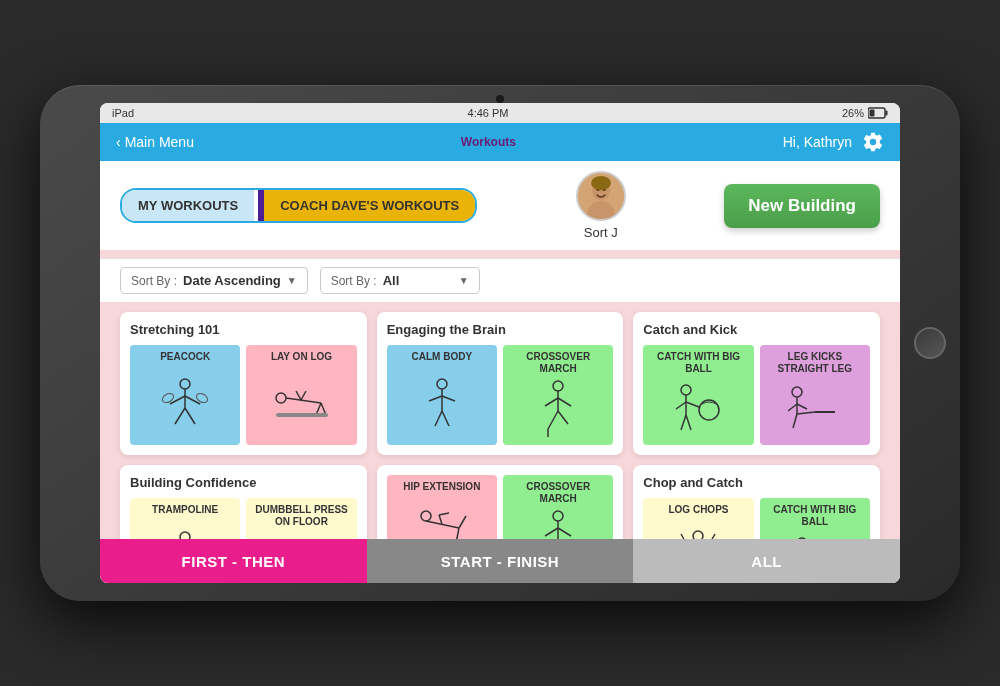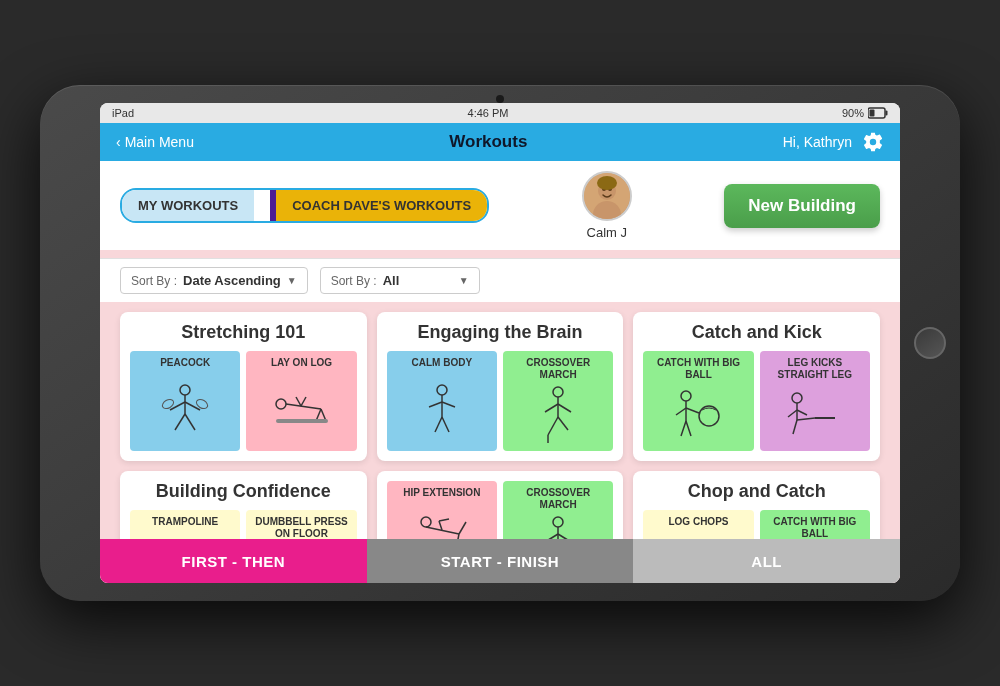--- a/index.html
+++ b/index.html
@@ -60,22 +60,22 @@
     }
     .nav-bar .back-btn {
       color: white;
       font-size: 14px;
       display: flex;
       align-items: center;
       gap: 4px;
       cursor: pointer;
     }
     .nav-bar .title {
-      color: #0f172a;
-      font-size: 17px;
+      color: #701a75;
+      font-size: 12px;
       font-weight: 600;
     }
     .nav-bar .right-section {
       display: flex;
       align-items: center;
       gap: 10px;
       color: white;
       font-size: 14px;
     }
     .gear-icon {
@@ -98,21 +98,21 @@
       background: white;
       padding: 10px 20px;
       display: flex;
       align-items: center;
       justify-content: space-between;
       flex-shrink: 0;
     }
 
     .tabs-group {
       display: flex;
-      gap: 16px;
+      gap: 4px;
       border: 2px solid #29abe2;
       border-radius: 16px;
       overflow: hidden;
     }
     .tab {
       padding: 8px 16px;
       font-size: 13px;
       font-weight: 700;
       cursor: pointer;
       text-align: center;
@@ -215,23 +215,22 @@
     }
 
     .workout-card {
       background: white;
       border-radius: 8px;
       padding: 10px;
       box-shadow: 0 2px 6px rgba(0,0,0,0.1);
     }
 
     .workout-card-title {
-      font-size: 18px;
+      font-size: 13px;
       font-weight: 600;
-      text-align: center;
       margin-bottom: 8px;
       color: #333;
     }
 
     .exercise-tiles {
       display: flex;
       gap: 6px;
     }
 
     .exercise-tile {
@@ -321,21 +320,21 @@
 <div class="ipad-outer">
   <div class="ipad-camera"></div>
   <div class="home-button"></div>
 
   <div class="ipad-screen">
 
     <div class="status-bar">
       <span>iPad</span>
       <span>4:46 PM</span>
       <div class="battery">
-        <span>90%</span>
+        <span>26%</span>
         <svg width="20" height="12" viewBox="0 0 20 12">
           <rect x="0" y="1" width="17" height="10" rx="2" fill="none" stroke="#333" stroke-width="1.5"></rect>
           <rect x="17.5" y="3.5" width="2" height="5" rx="1" fill="#333"></rect>
           <rect x="1.5" y="2.5" width="5" height="7" rx="1" fill="#333"></rect>
         </svg>
       </div>
     </div>
 
     <div class="nav-bar">
       <div class="back-btn">
@@ -366,21 +365,21 @@
               <circle cx="23" cy="23" r="23" fill="#d4a574"></circle>
               <circle cx="23" cy="18" r="9" fill="#c8956a"></circle>
               <circle cx="23" cy="42" r="14" fill="#c8956a"></circle>
               <circle cx="20" cy="16" r="2" fill="#5a3a1a"></circle>
               <circle cx="26" cy="16" r="2" fill="#5a3a1a"></circle>
               <path d="M19 22 Q23 26 27 22" fill="none" stroke="#5a3a1a" stroke-width="1.5" stroke-linecap="round"></path>
 
               <ellipse cx="23" cy="10" rx="10" ry="7" fill="#8b6914"></ellipse>
             </svg>
           </div>
-          <span class="user-name">Calm  J</span>
+          <span class="user-name">Sort  J</span>
         </div>
 
         <button class="new-workout-btn">New Building</button>
       </div>
 
       <div class="filter-bar">
         <div class="filter-select">
           <span class="label">Sort By : </span>
           <span class="value">Date Ascending</span>
           <span class="chevron">▼</span>

